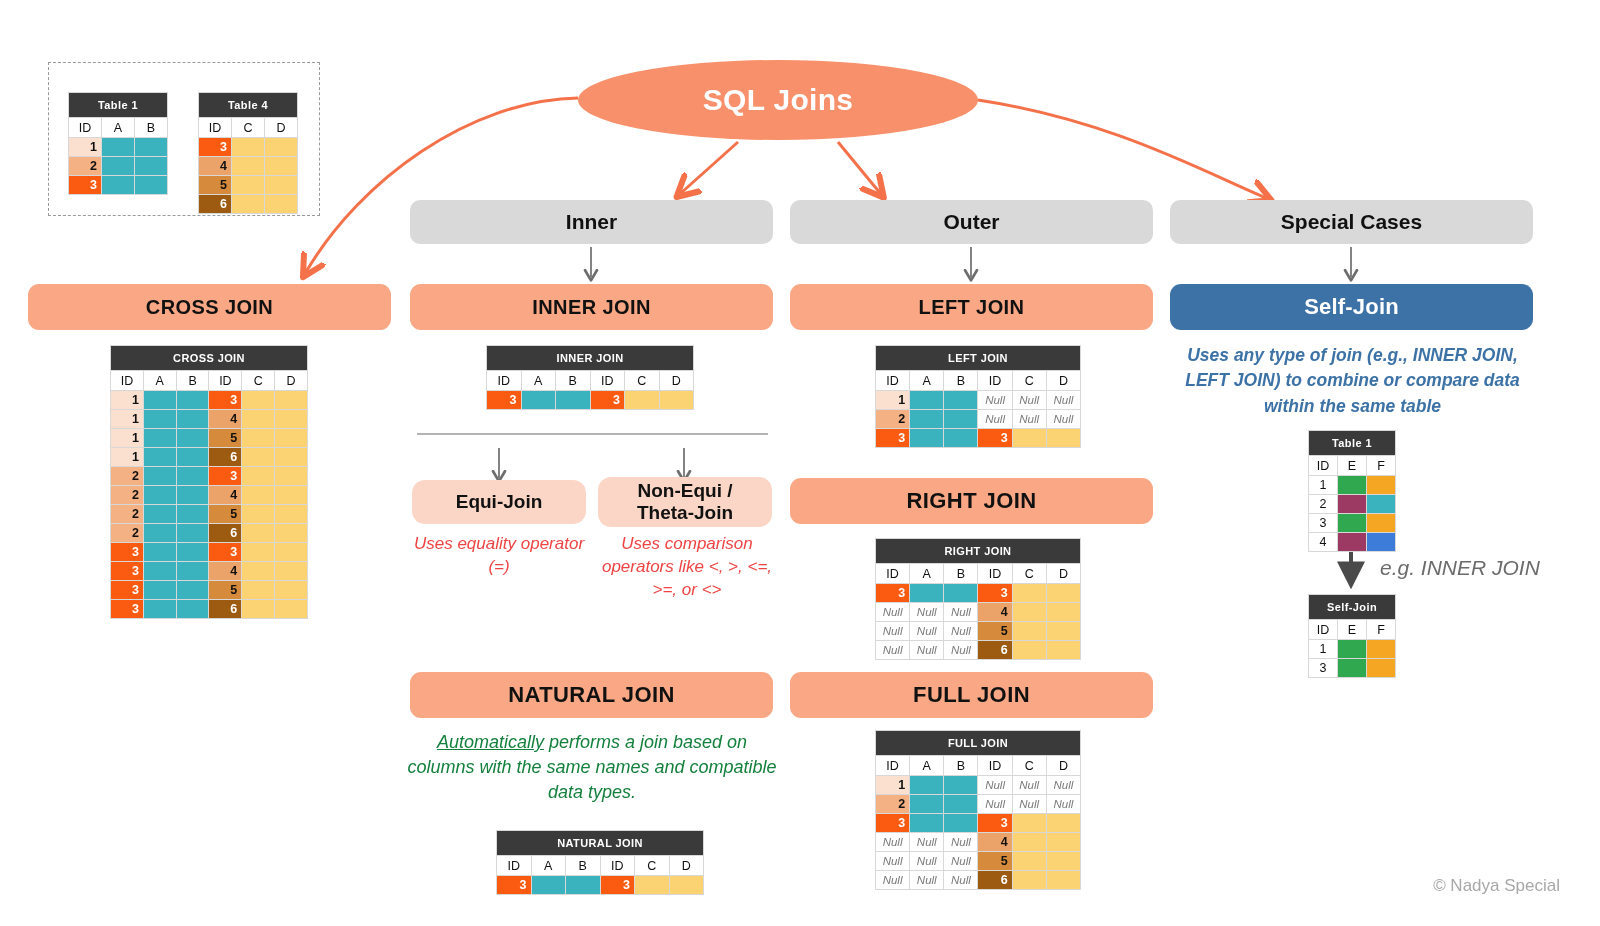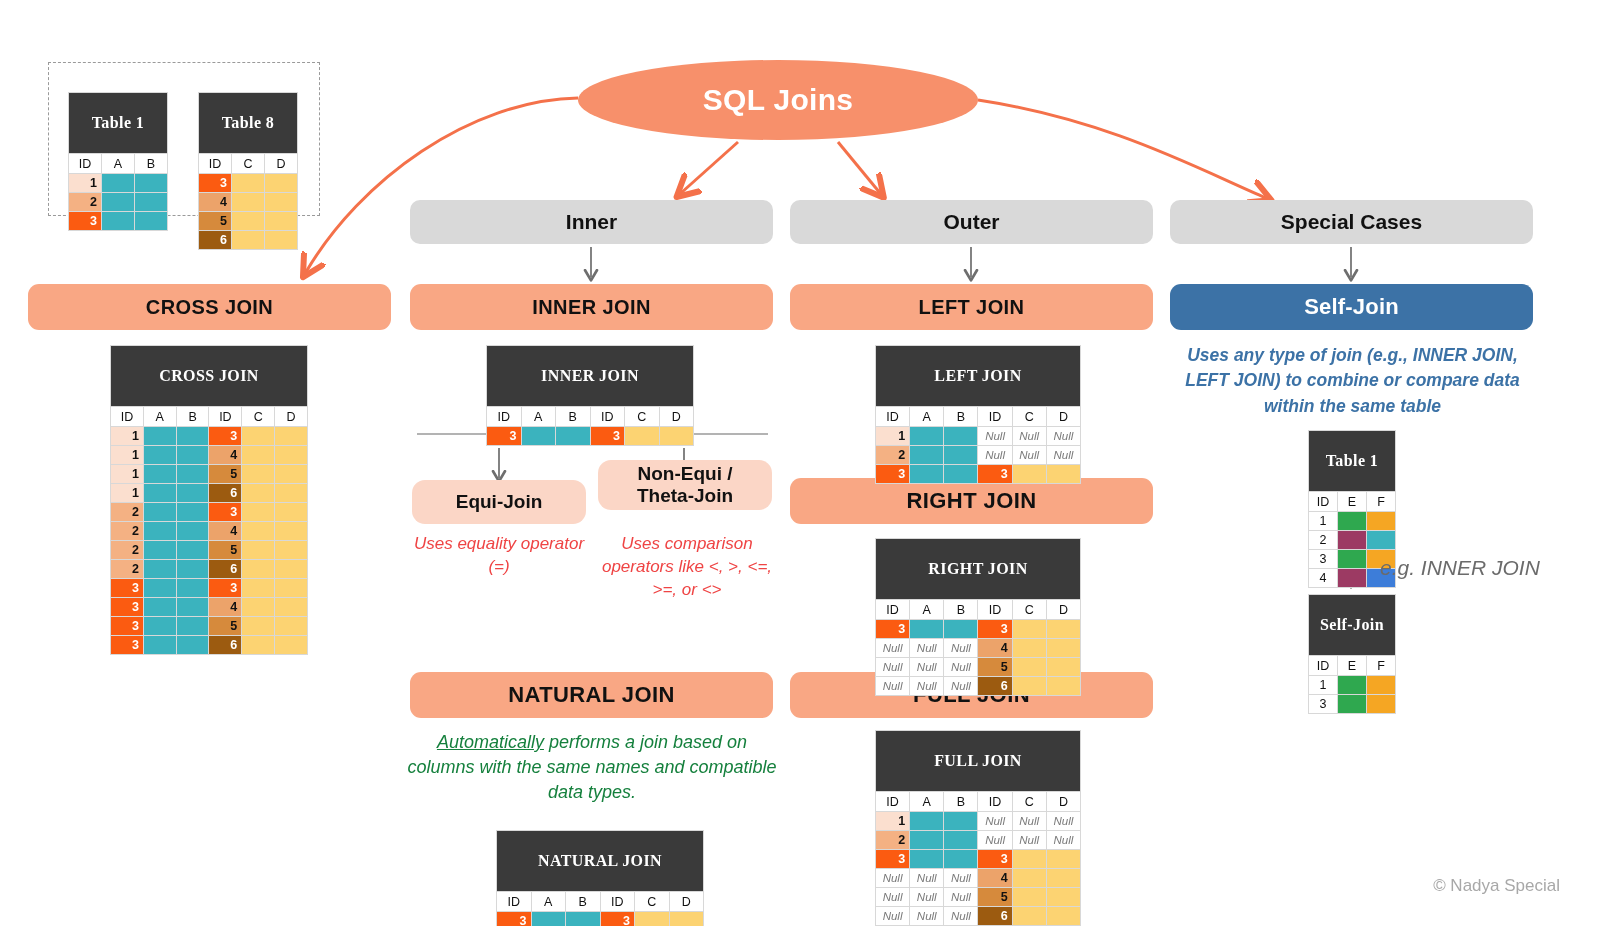--- a/index.html
+++ b/index.html
@@ -45,22 +45,22 @@
   .desc{font-style:italic;text-align:center;line-height:1.35;}
   .desc.plain{font-size:17px;color:#ef4444;}
   .desc.orange{font-size:18px;color:#15803d;font-weight:normal;line-height:1.4;}
   .desc.orange u{text-decoration:underline;}
   .desc.blue{font-size:17.5px;color:#3C72A6;font-weight:bold;line-height:1.45;}
   .eg-label{font-style:italic;font-size:21px;color:#6b6b6b;}
 
   
   .tbl{border-collapse:collapse;table-layout:fixed;}
   .tbl .cap{
-    background:#3A3A3A;color:#fff;font-size:16px;font-weight:bold;
-    text-align:center;letter-spacing:.4px;padding:21px 0;font-family:Liberation Serif, serif;
+    background:#3A3A3A;color:#fff;font-size:11px;font-weight:bold;
+    text-align:center;letter-spacing:.4px;padding:3px 0;
   }
   .tbl td,.tbl th{border:1px solid #D8D8D8;padding:0;height:18px;}
   .tbl th{
     background:#ffffff;color:#111;font-size:12.5px;font-weight:normal;
     text-align:center;height:19px;
   }
   .tbl td.idc{
     font-size:12.5px;font-weight:bold;text-align:right;padding-right:4px;color:#111;
   }
   .tbl td.nullc{
@@ -150,21 +150,21 @@
       <td style="background:#3BB3BE"></td>
     </tr>
   </tbody>
     </table>
 </div>
 
 <div class="abs" style="left:198px;top:92px;">
   <table class="tbl" style="width:100px;">
     <tbody>
         <tr>
-          <td class="cap" colspan="3">Table 8</td>
+          <td class="cap" colspan="3">Table 4</td>
         </tr>
     <tr>
       <th style="width:26px;">ID</th>
       <th style="width:37px;">C</th>
       <th style="width:37px;">D</th>
     </tr>
     <tr>
       <td class="idc" style="background:#FB5B11;color:#fff">3</td>
       <td style="background:#FCD372"></td>
       <td style="background:#FCD372"></td>
@@ -360,21 +360,21 @@
           <td style="background: rgb(252, 211, 114);"></td>
           <td style="background: rgb(252, 211, 114);"></td>
         </tr>
       </tbody>
   </table>
 </div>
 
 <div class="abs pill" style="left:412px;top:480px;width:174px;height:44px;">
   <span class="t">Equi-Join</span>
 </div>
-<div class="abs pill" style="left:598px;top:460px;width:174px;height:50px;">
+<div class="abs pill" style="left:598px;top:477px;width:174px;height:50px;">
   <span class="t">Non-Equi /<br>Theta-Join</span>
 </div>
 <div class="abs desc plain" style="left:412px;top:533px;width:174px;">Uses equality operator (=)</div>
 <div class="abs desc plain" style="left:598px;top:533px;width:178px;">Uses comparison operators like &lt;, &gt;, &lt;=, &gt;=, or &lt;&gt;</div>
 
 <div class="abs desc orange" style="left:406px;top:730px;width:372px;">
   <u>Automatically</u><span> performs a join based on columns with the same names and compatible data types.</span>
 </div>
 <div class="abs" style="left:496px;top:830px;">
   <table class="tbl" style="width:208px;">

